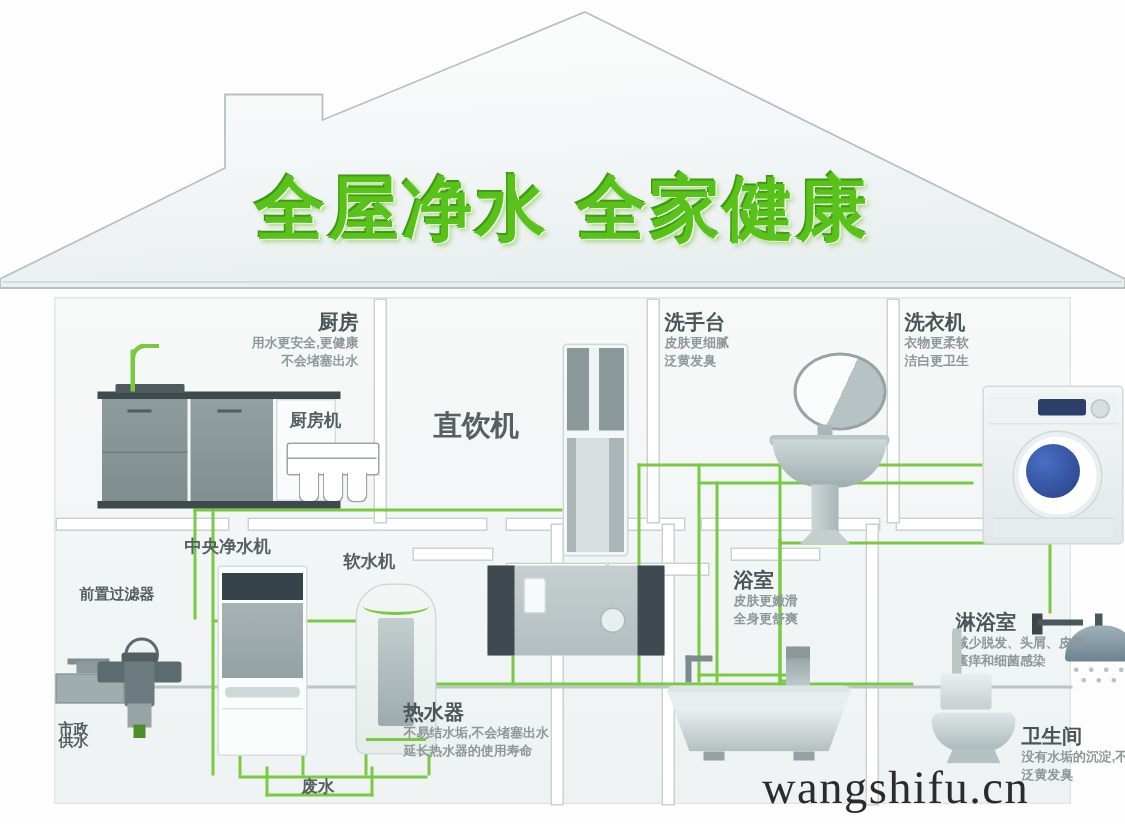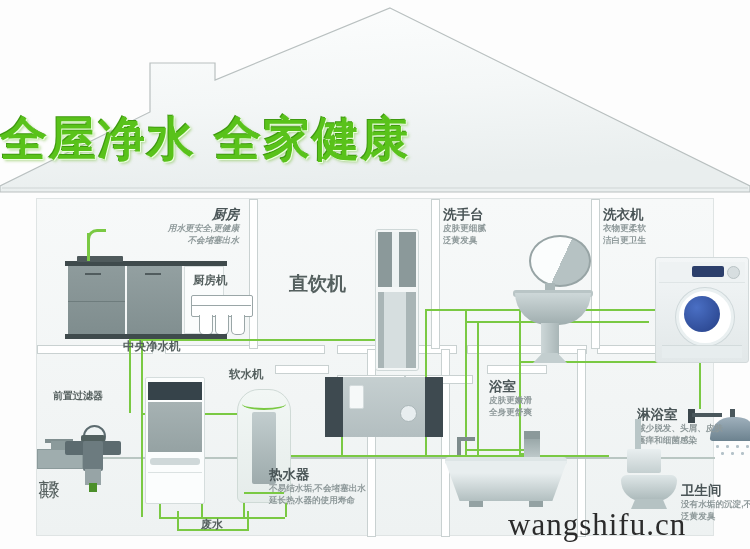--- a/index.html
+++ b/index.html
@@ -7,21 +7,21 @@
   body{
     width:750px;height:549px;overflow:hidden;
     font-family:"Liberation Sans","DejaVu Sans",sans-serif;
     background:#ffffff;
   }
   #stage{position:relative;width:750px;height:549px;background:#fdfdfd;}
 
   
   #roof-layer{position:absolute;left:0;top:0;width:750px;height:196px;}
   #title-wrap{
-    position:absolute;left:0;top:108px;width:750px;text-align:left;
+    position:absolute;left:0;top:108px;width:750px;text-align:center;
     pointer-events:none;
   }
   #title{
     display:inline-block;
     font-size:47px;font-weight:bold;letter-spacing:2px;
     color:#59c21a;
     text-shadow:
        1px 1px 0 #eaffdd, -1px -1px 0 #3f9a10,
        2px 2px 3px rgba(120,190,60,.55);
     font-family:"DejaVu Sans","Liberation Sans",sans-serif;
@@ -262,21 +262,21 @@
       <div class="pipe h" style="left:482px;top:110px;width:136px;"></div>
 
       <div class="pipe v" style="left:482px;top:110px;height:152px;"></div>
       <div class="pipe h" style="left:482px;top:162px;width:182px;"></div>
       <div class="pipe v" style="left:662px;top:162px;height:48px;"></div>
 
       <div class="pipe v" style="left:482px;top:160px;height:96px;"></div>
       <div class="pipe h" style="left:482px;top:254px;width:18px;"></div>
       <div class="pipe v" style="left:598px;top:222px;height:30px;"></div>
 
-      <div class="room-label ta-right" style="left:60px;top:8px;width:142px;font-style:italic;">
+      <div class="room-label ta-right" style="left:60px;top:8px;width:142px;">
         <div class="rl-title">厨房</div>
         <div class="rl-sub">用水更安全,更健康</div>
         <div class="rl-sub">不会堵塞出水</div>
       </div>
 
       <div class="obj" id="kitchen-unit">
         <div id="kitchen-counter"></div>
         <div id="sink-basin"></div>
         <div id="faucet"></div>
         <div id="faucet-arc"></div>
@@ -340,21 +340,21 @@
       <div class="device-label sm" style="left:16px;top:190px;">前置过滤器</div>
       <div class="obj" id="prefilter">
         <div id="pf-gauge"></div>
         <div id="pf-cap"></div>
         <div id="pf-cross"></div>
         <div id="pf-body"></div>
         <div id="pf-cup"></div>
         <div id="pf-drain"></div>
       </div>
 
-      <div class="device-label" style="left:86px;top:140px;">中央净水机</div>
+      <div class="device-label" style="left:86px;top:158px;">中央净水机</div>
       <div class="obj" id="cpur">
         <div id="cpur-dark"></div>
         <div id="cpur-grey"></div>
         <div id="cpur-band"></div>
         <div id="cpur-line"></div>
       </div>
 
       <div class="device-label" style="left:192px;top:168px;">软水机</div>
       <div class="obj" id="soft">
         <div id="soft-cap"></div>

